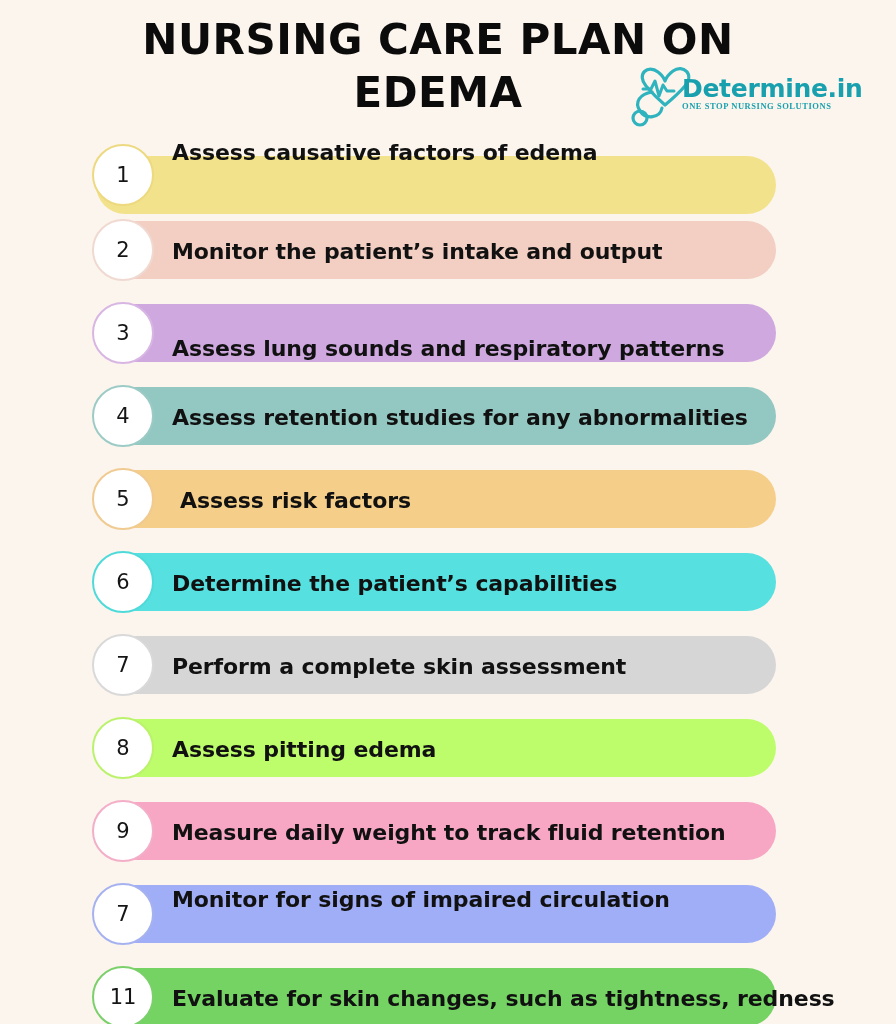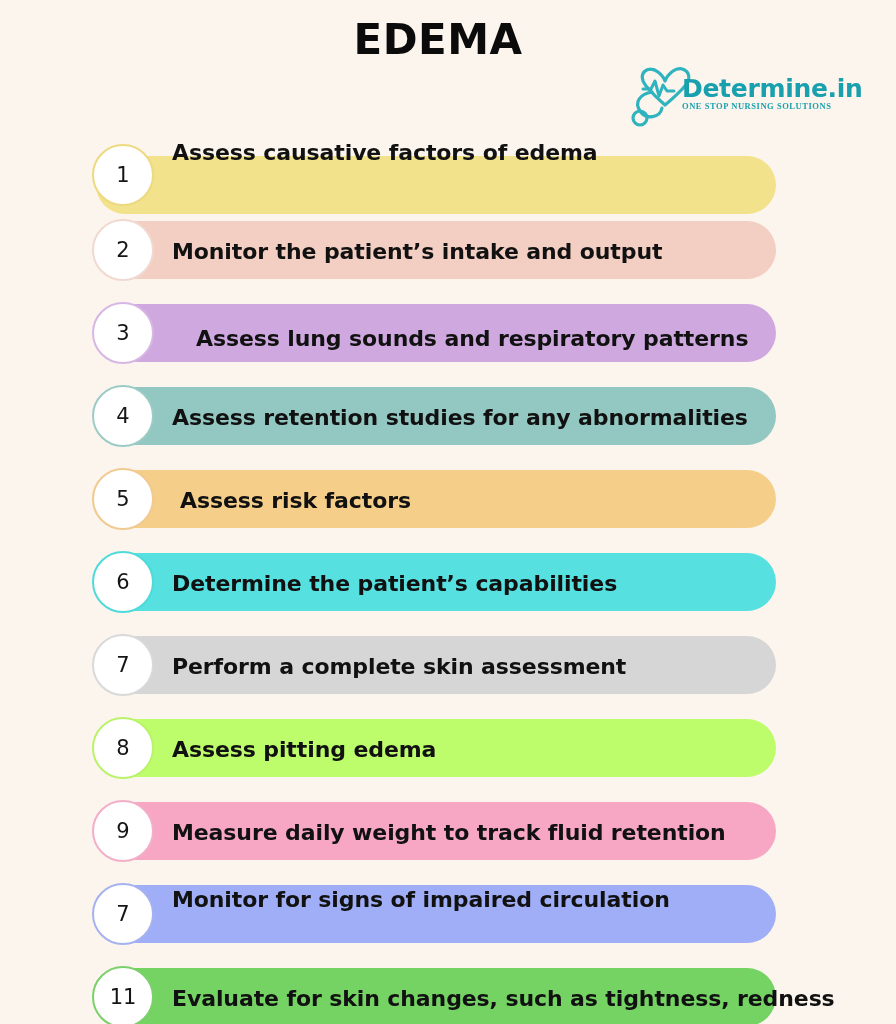--- a/index.html
+++ b/index.html
@@ -127,20 +127,21 @@
     letter-spacing: -0.1px;
     white-space: nowrap;
     z-index: 2;
   }
 </style>
 </head>
 <body>
 
 <div class="header">
   <div class="title">
+    <span class="line1">NURSING CARE PLAN ON</span>
     <span class="line2">EDEMA</span>
   </div>
 
   <div class="logo">
     <div class="logo-mark">
       <svg viewBox="0 0 76 70" width="76" height="70" aria-hidden="true">
         <path d="M20 24 C10 12, 22 2, 32 10 C36 13, 38 16, 39 19 C40 16, 43 12, 47 9 C57 2, 69 12, 59 24 C53 31, 45 38, 39 43 C33 38, 26 31, 20 24 Z" fill="none" stroke="#2FB3BE" stroke-width="3.2" stroke-linejoin="round"></path>
         <polyline points="17,27 25,27 29,19 33,34 37,23 41,29 48,29" fill="none" stroke="#2FB3BE" stroke-width="3" stroke-linecap="round" stroke-linejoin="round"></polyline>
         <path d="M26 30 C14 32, 8 40, 14 49 C20 58, 34 56, 36 46" fill="none" stroke="#2FB3BE" stroke-width="3.2" stroke-linecap="round"></path>
         <circle cx="14" cy="56" r="7" fill="none" stroke="#2FB3BE" stroke-width="3.2"></circle>
@@ -160,21 +161,21 @@
       <div class="row-label" style="top: 10px;">Assess causative factors of edema</div>
     </div>
     <div class="row">
       <div class="bar" style="background: rgb(243, 206, 195); top: 8px;"></div>
       <div class="badge" style="border-color: rgb(240, 217, 208); top: 6px;">2</div>
       <div class="row-label" style="top: 26px;">Monitor the patient’s intake and output</div>
     </div>
     <div class="row">
       <div class="bar" style="background: rgb(206, 168, 223); top: 8px;"></div>
       <div class="badge" style="border-color: rgb(216, 182, 228); top: 6px;">3</div>
-      <div class="row-label" style="top: 30px; margin-left: 24px;">Assess lung sounds and respiratory patterns</div>
+      <div class="row-label" style="top: 40px;">Assess lung sounds and respiratory patterns</div>
     </div>
     <div class="row">
       <div class="bar" style="background: rgb(147, 200, 194); top: 8px;"></div>
       <div class="badge" style="border-color: rgb(156, 203, 198); top: 6px;">4</div>
       <div class="row-label" style="top: 26px;">Assess retention studies for any abnormalities</div>
     </div>
     <div class="row">
       <div class="bar" style="background: rgb(245, 206, 138); top: 8px;"></div>
       <div class="badge" style="border-color: rgb(240, 202, 144); top: 6px;">5</div>
       <div class="row-label" style="top: 26px; margin-left: 8px;">Assess risk factors</div>

